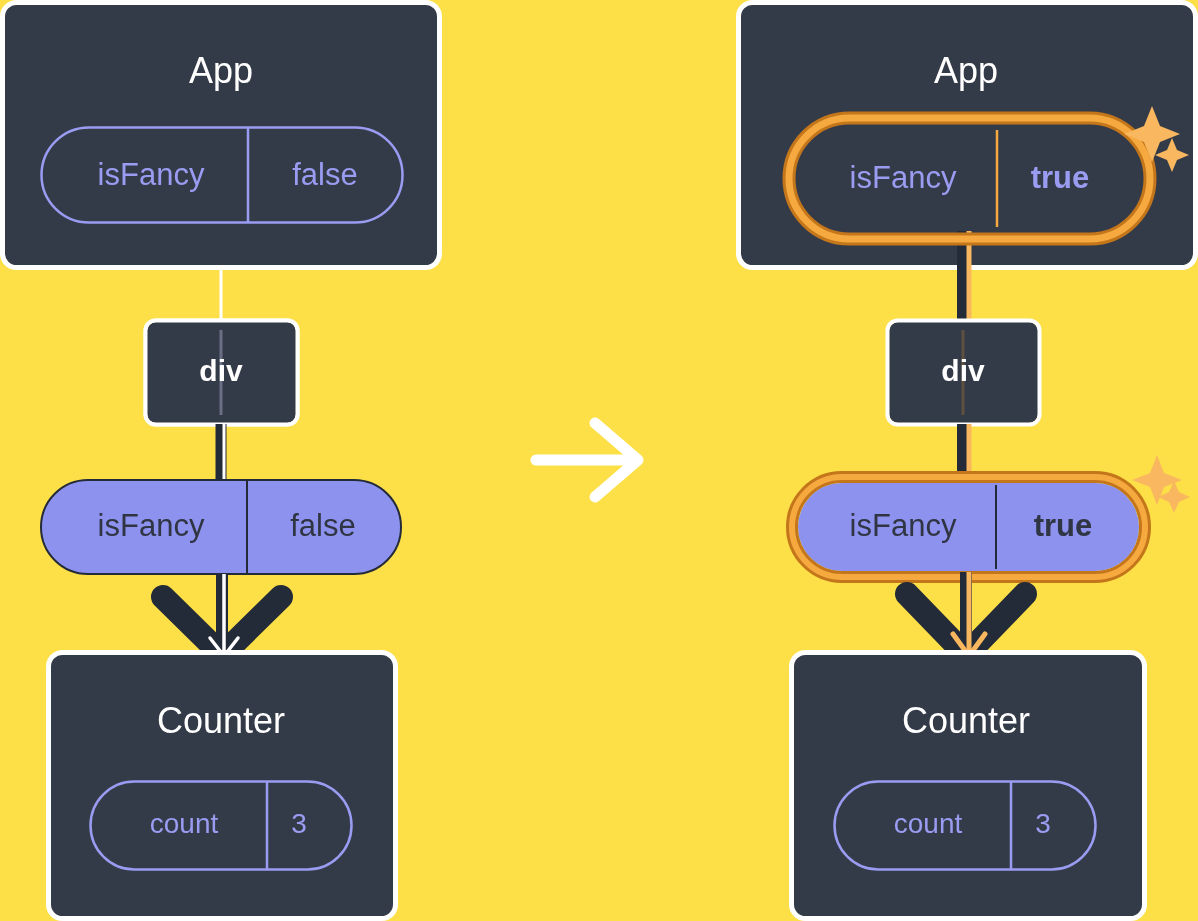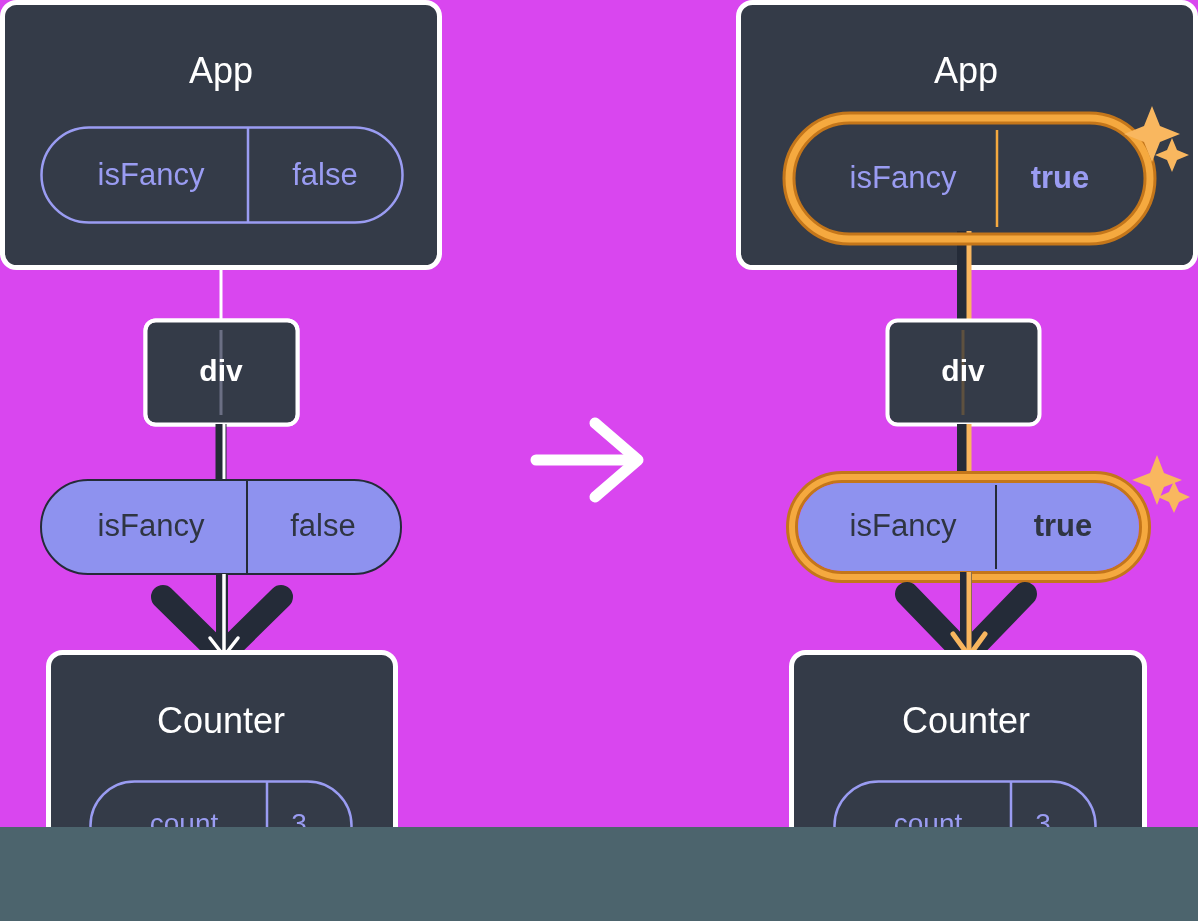--- a/index.html
+++ b/index.html
@@ -3,22 +3,22 @@
 <meta charset="utf-8">
 <style>
   html, body {
     margin: 0;
     padding: 0;
     background: #4c646d;
   }
   #stage {
     position: relative;
     width: 1198px;
-    height: 827px;
-    background: #d946ef;
+    height: 921px;
+    background: #fde047;
     overflow: hidden;
     font-family: "Liberation Sans", sans-serif;
   }
   #stage svg {
     position: absolute;
     top: 0;
     left: 0;
     display: block;
   }
   .panel-title {

